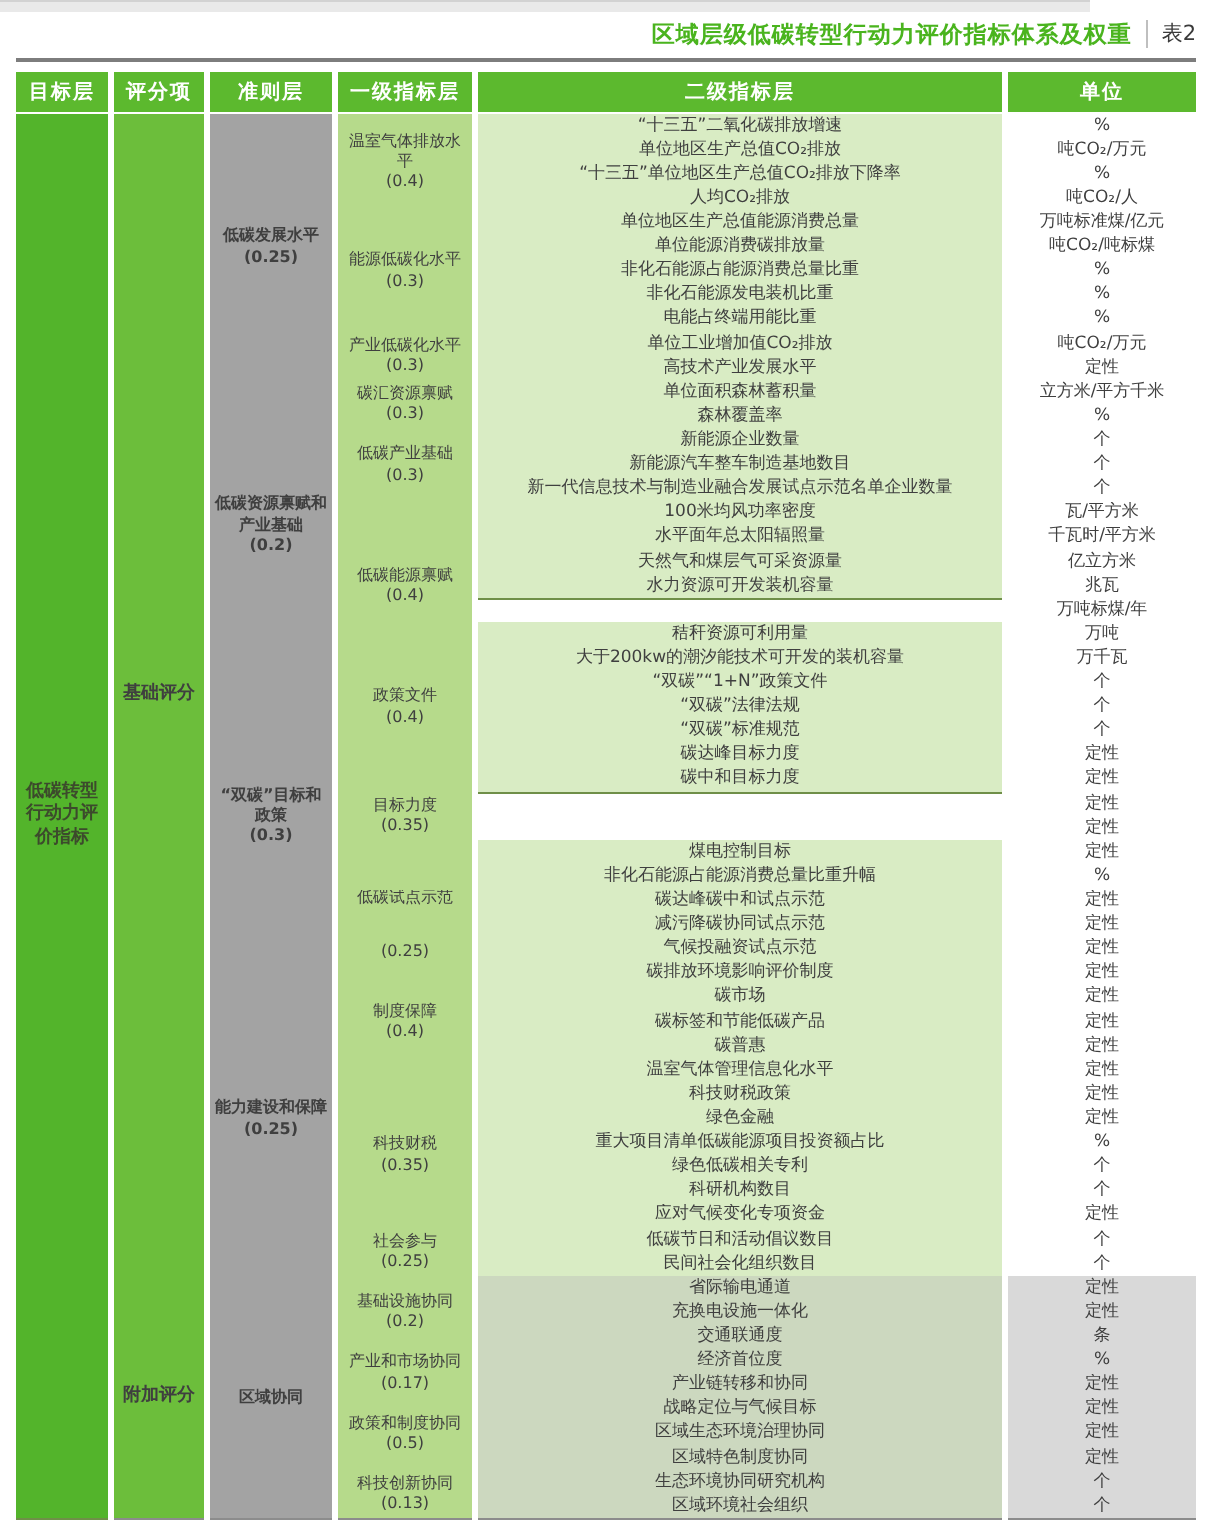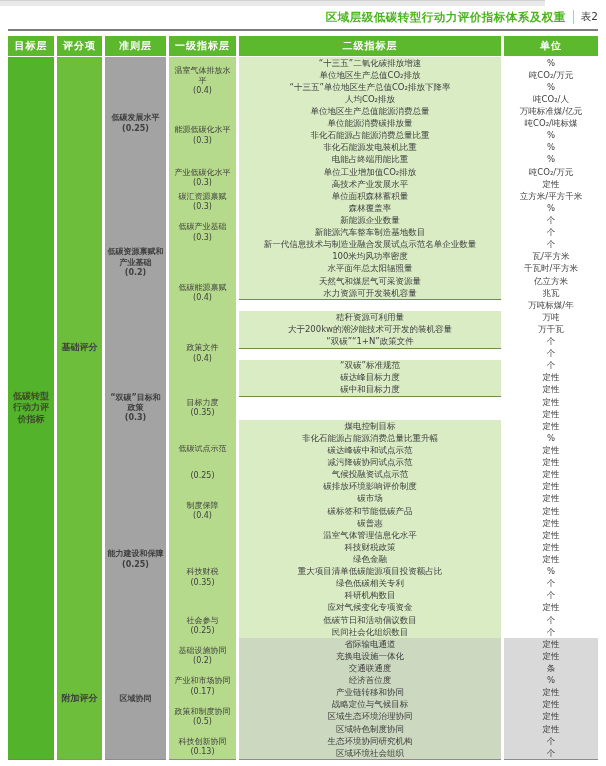--- a/index.html
+++ b/index.html
@@ -145,20 +145,21 @@
     <div class="cell c-crit hline" style="grid-area: 24 / 3 / span 12;">
       <div class="n">“双碳”目标和政策</div>
       <div class="weight">(0.3)</div>
     </div>
     <div class="cell c-ind hline" style="grid-area: 24 / 4 / span 3;">
       <div class="n">政策文件</div>
       <div class="weight">(0.4)</div>
     </div>
     <div class="cell c-sub hline" style="grid-area: 24 / 5 / span 1;">“双碳”“1+N”政策文件</div>
     <div class="cell c-unit hline" style="grid-area: 24 / 6 / span 1;">个</div>
+    <div class="cell c-sub hline" style="grid-area: 25 / 5 / span 1;">“双碳”法律法规</div>
     <div class="cell c-unit hline" style="grid-area: 25 / 6 / span 1;">个</div>
     <div class="cell c-sub hline" style="grid-area: 26 / 5 / span 1;">“双碳”标准规范</div>
     <div class="cell c-unit hline" style="grid-area: 26 / 6 / span 1;">个</div>
     <div class="cell c-ind hline" style="grid-area: 27 / 4 / span 6;">
       <div class="n">目标力度</div>
       <div class="weight">(0.35)</div>
     </div>
     <div class="cell c-sub hline" style="grid-area: 27 / 5 / span 1;">碳达峰目标力度</div>
     <div class="cell c-unit hline" style="grid-area: 27 / 6 / span 1;">定性</div>
     <div class="cell c-sub hline" style="grid-area: 28 / 5 / span 1;">碳中和目标力度</div>

